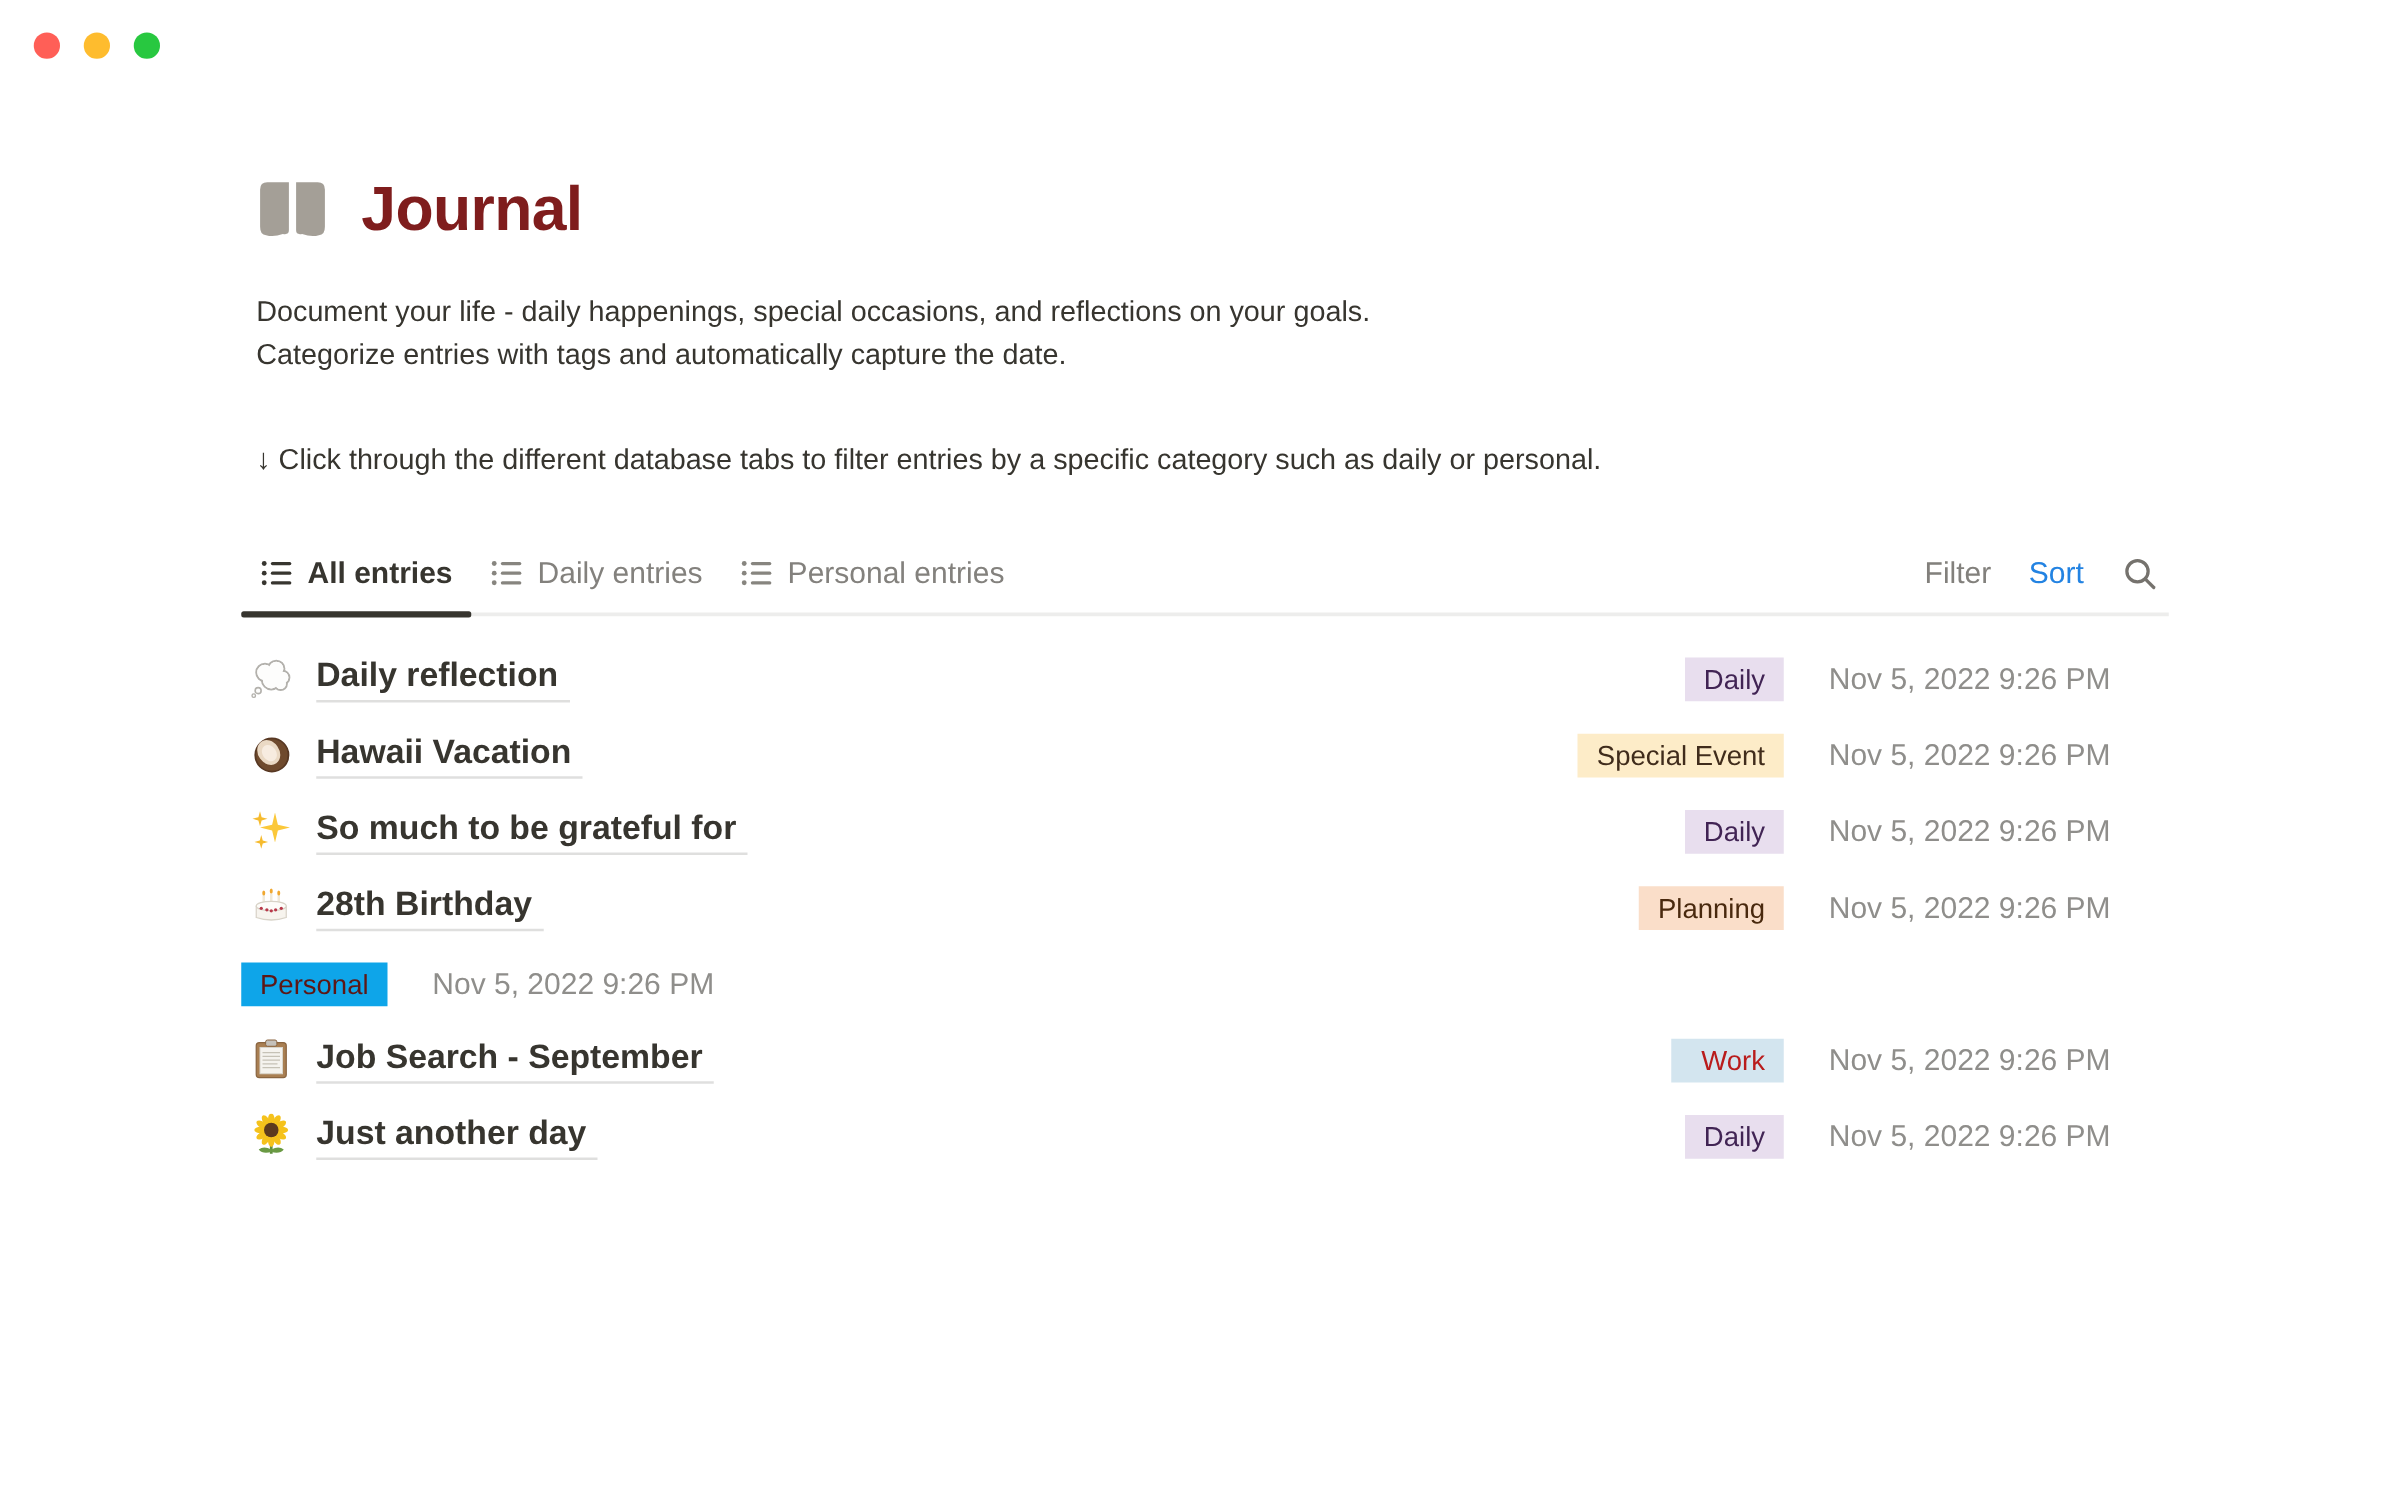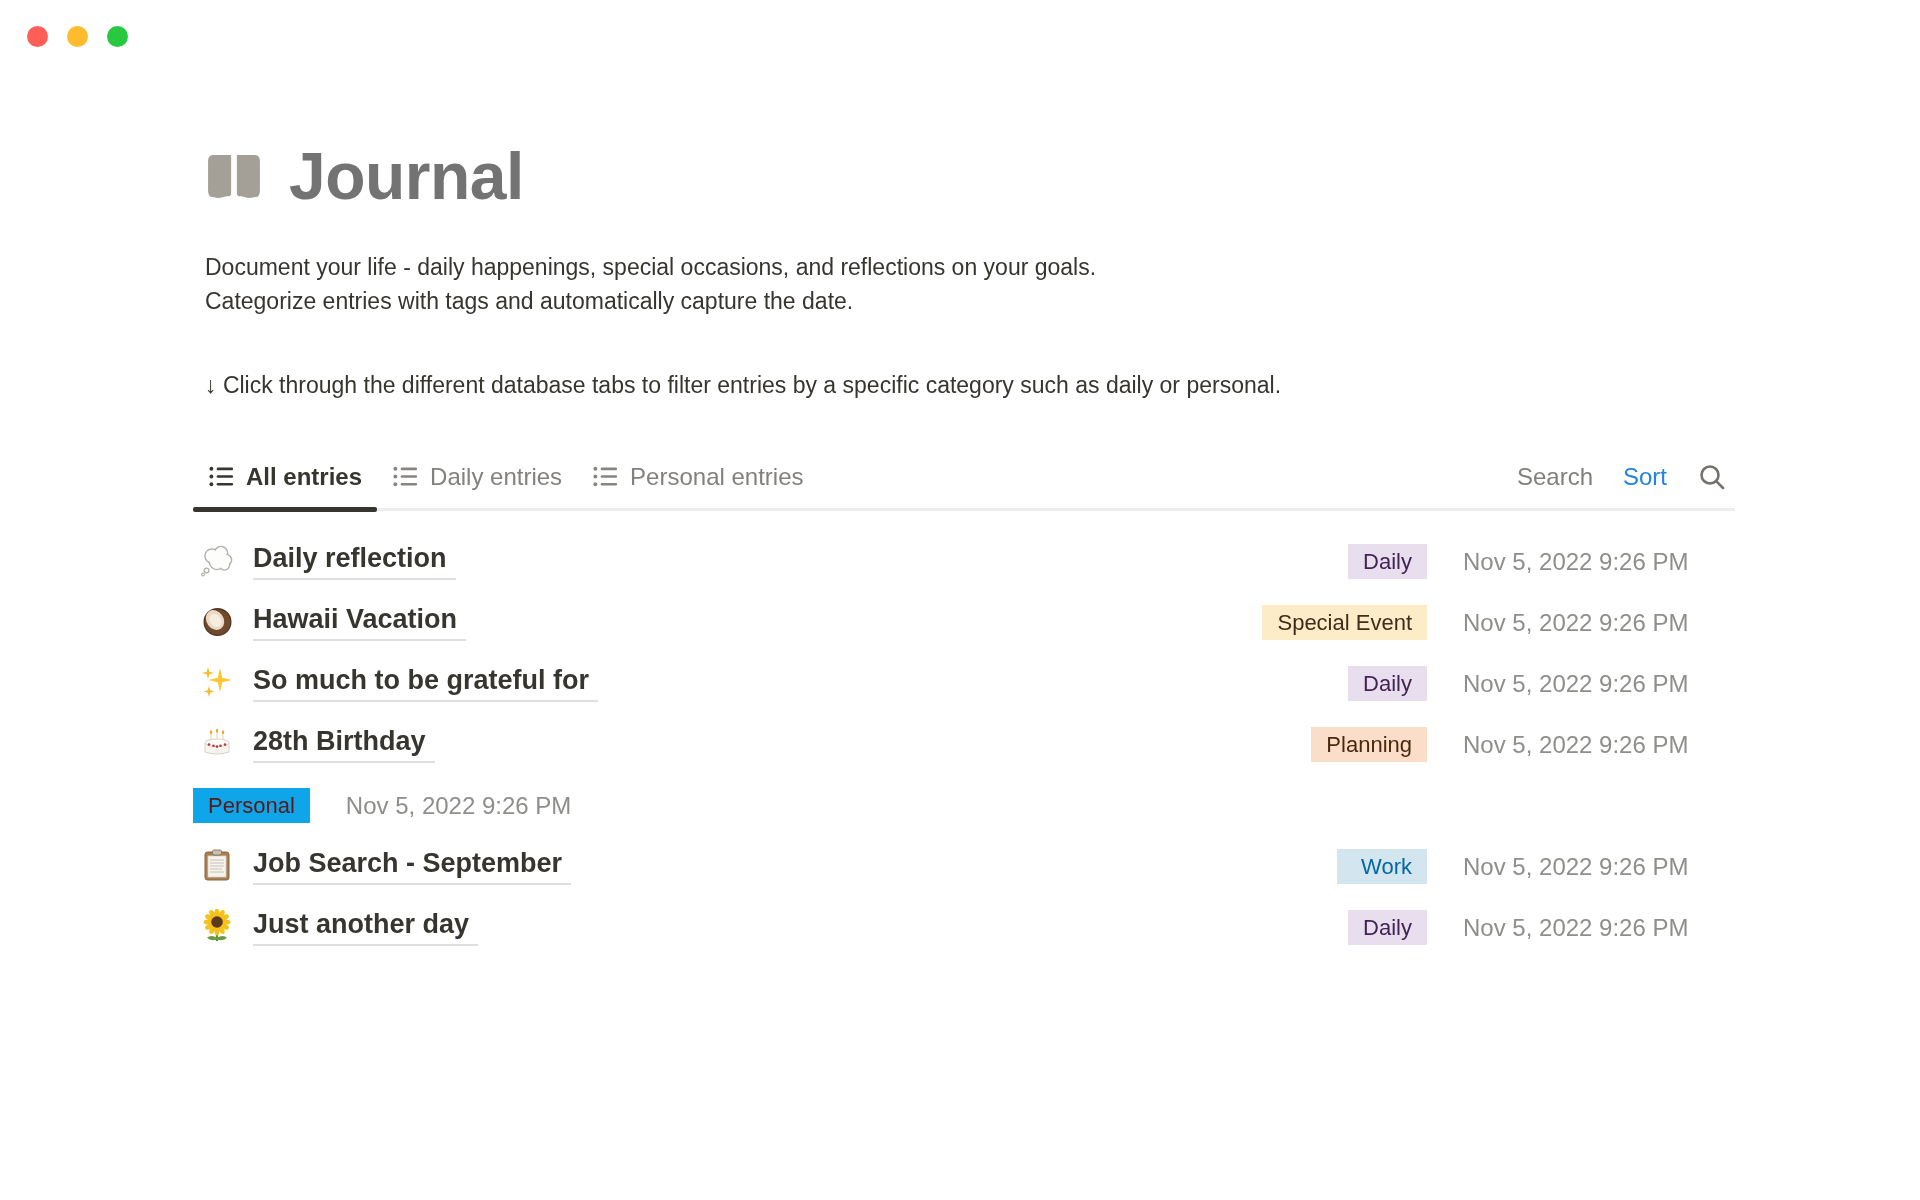--- a/index.html
+++ b/index.html
@@ -6,21 +6,21 @@
   html, body { width: 1920px; height: 1200px; background: #ffffff; overflow: hidden; }
   body { font-family: "Liberation Sans", "DejaVu Sans", sans-serif; color: #37352f; position: relative; }
 
   .traffic-lights { position: absolute; top: 26px; left: 27px; display: flex; gap: 19px; }
   .traffic-dot { width: 21px; height: 21px; border-radius: 50%; cursor: default; }
 
   .content { position: absolute; left: 193px; top: 0; width: 1542px; }
 
   .title-row { margin-top: 138px; display: flex; align-items: center; gap: 26px; padding-left: 12px; }
   .page-icon svg { display: block; }
-  h1.page-title { font-size: 66px; font-weight: 700; letter-spacing: -0.5px; color: #737373; }
+  h1.page-title { font-size: 50px; font-weight: 700; letter-spacing: -0.5px; color: #7f1d1d; }
 
   .description { margin-top: 36px; padding-left: 12px; font-size: 23px; line-height: 34px; color: #37352f; }
   .callout-line { margin-top: 54px; padding-left: 12px; font-size: 23px; color: #37352f; }
 
   .tabbar { margin-top: 46px; height: 66px; display: flex; align-items: center; border-bottom: 3px solid #ededec; position: relative; }
   .tab { height: 100%; display: flex; align-items: center; gap: 11px; padding: 0 15px; font-size: 24px; color: #83817d; cursor: pointer; position: relative; white-space: nowrap; }
   .tab .tab-icon { display: flex; color: #87857f; }
   .tab.active { color: #37352f; font-weight: 600; }
   .tab.active .tab-icon { color: #37352f; }
   .tab.active::after { content: ""; position: absolute; left: 0; right: 0; bottom: -4px; height: 5px; background: #37352f; border-radius: 2px; }
@@ -100,21 +100,21 @@
             <rect x="9" y="4.7" width="17" height="2.7" rx="1.3"></rect>
             <circle cx="3.5" cy="14" r="2"></circle>
             <rect x="9" y="12.7" width="17" height="2.7" rx="1.3"></rect>
             <circle cx="3.5" cy="22" r="2"></circle>
             <rect x="9" y="20.7" width="17" height="2.7" rx="1.3"></rect>
           </svg>
         </span>
       <span>Personal entries</span>
     </div>
     <div class="view-toolbar">
-      <span class="toolbar-btn">Search</span>
+      <span class="toolbar-btn">Filter</span>
       <span class="toolbar-btn accent" id="sort-btn" style="color: rgb(35, 131, 226);">Sort</span>
       <span class="search-btn">
           <svg viewBox="0 0 30 30" width="30" height="30" fill="none" stroke="#75726d" stroke-width="2.6" stroke-linecap="round">
             <circle cx="13" cy="13" r="8.5"></circle>
             <line x1="19.7" y1="19.7" x2="26" y2="26"></line>
           </svg>
         </span>
     </div>
   </div>
 
@@ -219,21 +219,21 @@
                 <line x1="10" y1="15" x2="24" y2="15"></line>
                 <line x1="10" y1="18" x2="24" y2="18"></line>
                 <line x1="10" y1="21" x2="22" y2="21"></line>
                 <line x1="10" y1="24" x2="24" y2="24"></line>
               </g>
               <rect x="12.5" y="2" width="9" height="5" rx="1.5" fill="#c5c1ba" stroke="#8a6540" stroke-width="0.8"></rect>
             </svg>
           </span>
       <span class="entry-title">Job Search - September</span>
     </div>
-    <span class="tag-pill" style="background: rgb(211, 229, 239); color: #0369a1; padding-left: 24px;">Work</span>
+    <span class="tag-pill" style="background: rgb(211, 229, 239); color: #b91c1c; padding-left: 24px;">Work</span>
     <span class="entry-date">Nov 5, 2022 9:26 PM</span>
   </div>
       <div class="entry">
     <div class="entry-left">
       <span class="entry-emoji">
             <svg viewBox="0 0 34 34" width="34" height="34">
               <line x1="17" y1="22" x2="17" y2="32" stroke="#5f8f3e" stroke-width="2.2"></line>
               <path d="M17 28.5 Q11 25.5 7 28.5 Q10 32.5 17 30.5 Z" fill="#6a9a44"></path>
               <path d="M17 28.5 Q23 25.5 27 28.5 Q24 32.5 17 30.5 Z" fill="#6a9a44"></path>
               <g fill="#f5c21c">

